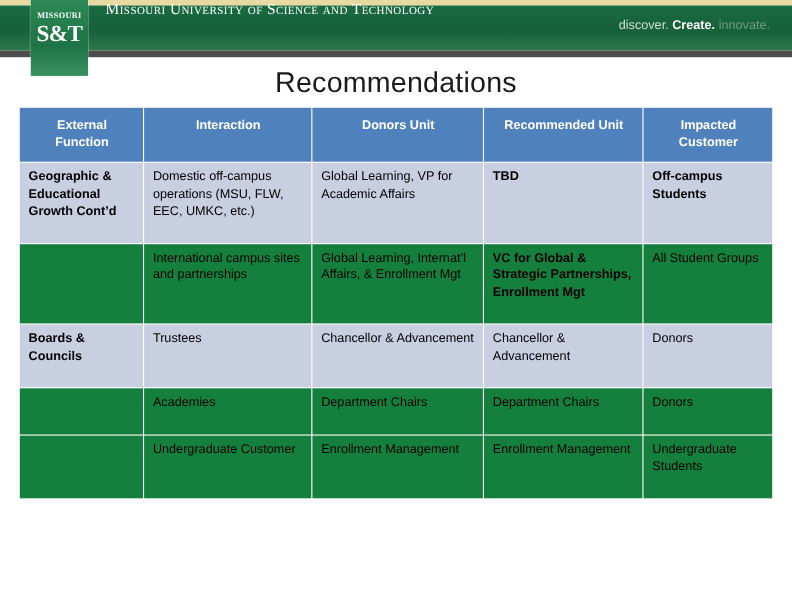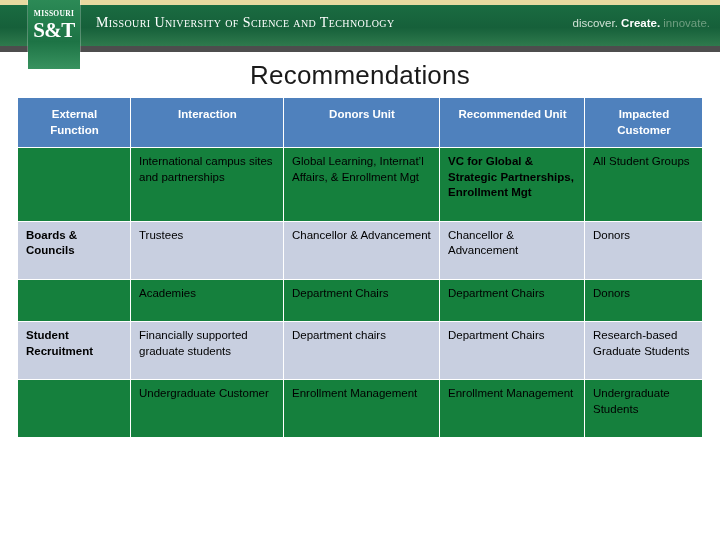--- a/index.html
+++ b/index.html
@@ -63,31 +63,31 @@
     font-family: "Liberation Serif", serif;
     font-size: 21px;
     font-weight: bold;
     line-height: 26px;
     letter-spacing: -0.5px;
     position: relative;
     top: -1px;
   }
   .banner-title {
     position: absolute;
-    left: 96px; top: 15px;
+    left: 96px; top: 2px;
     color: #ffffff;
     font-family: "Liberation Serif", serif;
     font-size: 14px;
     font-variant: small-caps;
     letter-spacing: 0.4px;
     white-space: nowrap;
   }
   .banner-tag {
     position: absolute;
-    right: 10px; top: 17px;
+    right: 20px; top: 17px;
     font-size: 11.5px;
     white-space: nowrap;
     text-align: center;
   }
   .tag-a { color: #cfe0d4; }
   .tag-b { color: #ffffff; font-weight: bold; }
   .tag-c { color: #6f9e80; }
 
   
   .slide-title {
@@ -179,20 +179,27 @@
     <thead>
       <tr>
         <th>External Function</th>
         <th>Interaction</th>
         <th>Donors Unit</th>
         <th>Recommended Unit</th>
         <th>Impacted Customer</th>
       </tr>
     </thead>
     <tbody id="table-body">
+        <tr class="band-dark">
+          <td class="col-fn">Geographic &amp; Educational Growth Cont’d</td>
+          <td>Domestic off-campus operations (MSU, FLW, EEC, UMKC, etc.)</td>
+          <td>Global Learning, VP for Academic Affairs</td>
+          <td class="cell-red">TBD</td>
+          <td class="col-fn">Off-campus Students</td>
+        </tr>
         <tr class="band-light">
           <td class="col-fn"></td>
           <td>International campus sites and partnerships</td>
           <td>Global Learning, Internat’l Affairs, &amp; Enrollment Mgt</td>
           <td class="cell-red">VC for Global &amp; Strategic Partnerships, Enrollment Mgt</td>
           <td>All Student Groups</td>
         </tr>
         <tr class="band-dark">
           <td class="col-fn">Boards &amp; Councils</td>
           <td>Trustees</td>
@@ -200,27 +207,20 @@
           <td>Chancellor &amp; Advancement</td>
           <td>Donors</td>
         </tr>
         <tr class="band-light">
           <td class="col-fn"></td>
           <td>Academies</td>
           <td>Department Chairs</td>
           <td>Department Chairs</td>
           <td>Donors</td>
         </tr>
-        <tr class="band-dark">
-          <td class="col-fn">Student Recruitment</td>
-          <td>Financially supported graduate students</td>
-          <td>Department chairs</td>
-          <td>Department Chairs</td>
-          <td>Research-based Graduate Students</td>
-        </tr>
         <tr class="band-light">
           <td class="col-fn"></td>
           <td>Undergraduate Customer</td>
           <td>Enrollment Management</td>
           <td>Enrollment Management</td>
           <td>Undergraduate Students</td>
         </tr>
       </tbody>
   </table>
 </div>

